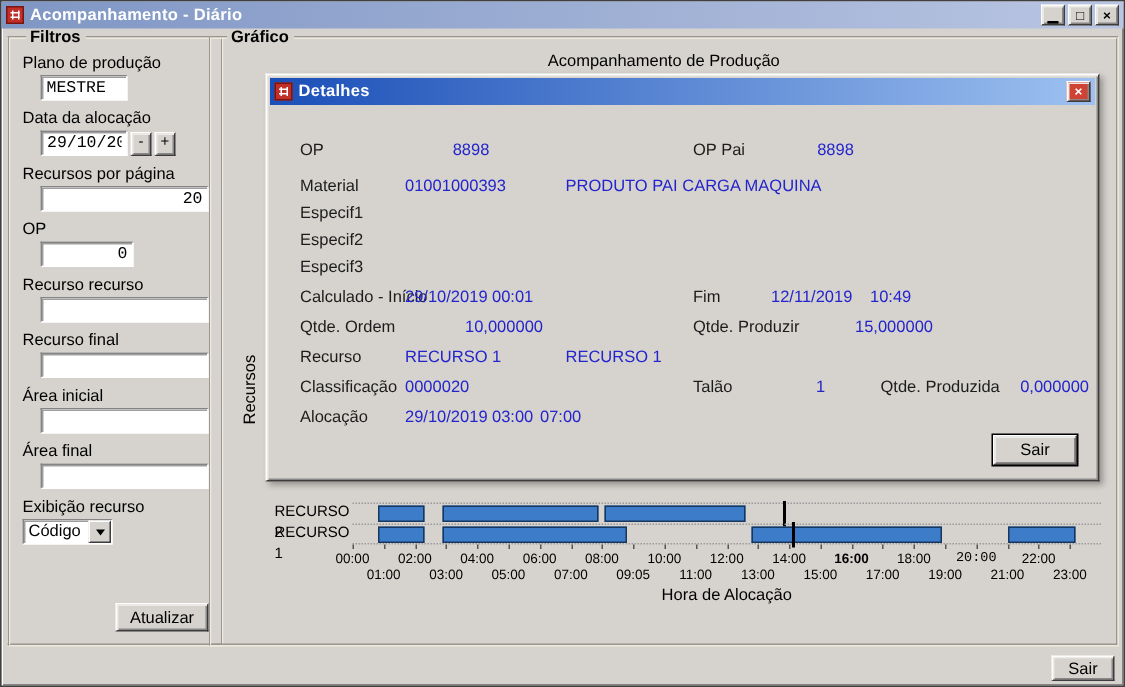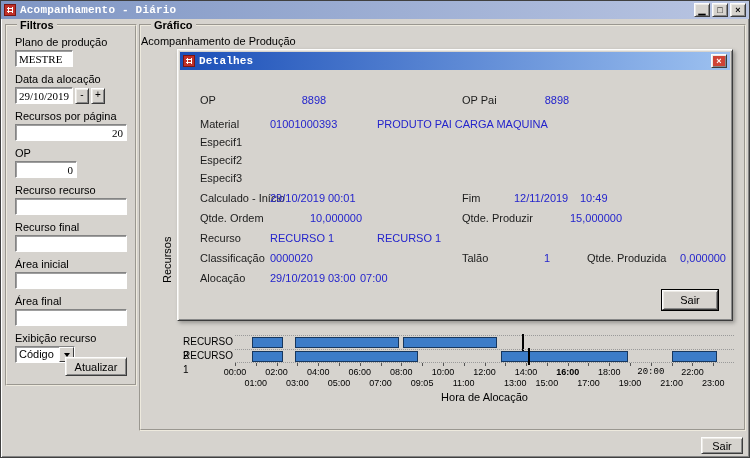--- a/index.html
+++ b/index.html
@@ -27,21 +27,21 @@
     user-select: none;
   }
   .dlg-titlebar { background: linear-gradient(90deg, #1b4fb8 0%, #9dc1f0 100%); height: 18px;
     display:flex; align-items:center; padding:1px 3px; color:#fff; font-weight:bold; }
   .app-icon {
     width: 12px; height: 12px; margin-right: 4px; flex: 0 0 auto;
     background: #c03028; border: 1px solid #7a1512; position: relative;
   }
   .app-icon::before { content:""; position:absolute; left:2px; right:2px; top:3px; height:1px; background:#fff; box-shadow: 0 3px 0 #fff; }
   .app-icon::after  { content:""; position:absolute; top:2px; bottom:2px; left:3px; width:1px; background:#fff; box-shadow: 4px 0 0 #fff; }
-  .title-text { flex: 1; font-size: 11px; letter-spacing: .2px; font-family: Liberation Mono, monospace; }
+  .title-text { flex: 1; font-size: 11px; letter-spacing: .2px; }
   .winbtns { display: flex; gap: 2px; }
   .tbtn {
     width: 16px; height: 14px;
     background: #d6d3ce; color: #000;
     border: 1px solid; border-color: #fdfdfd #3c3c3c #3c3c3c #fdfdfd;
     box-shadow: inset 1px 1px 0 #eceae5, inset -1px -1px 0 #888;
     font-size: 9px; line-height: 11px; text-align: center;
     display: flex; align-items: center; justify-content: center;
     font-weight: bold; cursor: default;
   }
@@ -53,53 +53,53 @@
     box-shadow: inset 1px 1px 0 #eceae5, inset -1px -1px 0 #888;
     font-family: inherit; font-size: 11px; color: #000;
     cursor: default; text-align: center;
   }
   .btn.default { box-shadow: 0 0 0 1px #000, inset 1px 1px 0 #eceae5, inset -1px -1px 0 #888; }
   .tinput {
     height: 17px; padding: 1px 3px;
     background: #fff; color: #000;
     border: 1px solid; border-color: #848484 #ffffff #ffffff #848484;
     box-shadow: inset 1px 1px 0 rgba(40,40,40,.45);
-    font-family: Liberation Serif, serif; font-size: 11px;
+    font-family: Liberation Mono, monospace; font-size: 11px; margin-left: 12px;
   }
   .tinput.right { text-align: right; }
   .combo { display: inline-flex; height: 17px; background:#fff;
     border: 1px solid; border-color: #848484 #ffffff #ffffff #848484;
     box-shadow: inset 1px 1px 0 rgba(40,40,40,.45); align-items: stretch; }
   .combo .sel { flex: 1; padding: 1px 3px; white-space: nowrap; overflow: hidden; }
   .combo .arrow-btn { width: 15px; display:flex; align-items:center; justify-content:center;
     background:#d6d3ce; border:1px solid; border-color:#fdfdfd #3c3c3c #3c3c3c #fdfdfd; }
   .combo .arrow-btn::after { content:""; width:0; height:0; border-left:3px solid transparent;
     border-right:3px solid transparent; border-top:4px solid #000; }
   fieldset.group {
     position: absolute;
     border: 2px groove #eeeade;
     padding: 2px 8px;
   }
   fieldset.group > legend { font-weight: bold; padding: 0 3px; margin-left: 2px; }
   
   .client { position: relative; height: 438px; }
-  .filtros { left: 4px; top: 0; width: 130px; height: 367px; }
+  .filtros { left: 4px; top: 0; width: 130px; height: 412px; }
   .grafico { left: 138px; top: 0; width: 607px; height: 412px; }
   .flabel { display: block; margin: 6px 0 2px; }
   .flabel.first { margin-top: 3px; }
   .w56 { width: 58px; } .w62 { width: 62px; } .wfull { width: 112px; }
   .daterow { display: flex; gap: 2px; align-items: center; }
   .spin { width: 14px; height: 16px; font-size: 10px; line-height: 12px; padding: 0; }
   .tiporow { display: flex; align-items: center; justify-content: space-between; margin-top: 8px; }
   .combo.tipo { width: 54px; }
   .combo.exib { width: 60px; }
   .atualizar { position: absolute; right: 8px; bottom: 8px; width: 62px; height: 19px; }
   .footer-sair { position: absolute; right: 6px; top: 418px; width: 42px; height: 17px; }
   
-  .chart-title { position: absolute; top: 4px; left: 0; right: 0; text-align: left; }
+  .chart-title { position: absolute; top: 4px; left: 0; right: 0; text-align: center; }
   .ylabel { position: absolute; left: 20px; top: 252px; transform: rotate(-90deg); transform-origin: left top; white-space: nowrap; }
   .gantt-wrap { position: absolute; left: 42px; top: 304px; right: 10px; }
   .grow { display: flex; height: 14px; align-items: stretch; }
   .rlabel { width: 52px; padding-right: 4px; font-size: 10px; line-height: 14px; }
   .track { flex: 1; position: relative; border-top: 1px dotted #9a9a9a; }
   .grow:last-child .track { border-bottom: 1px dotted #9a9a9a; }
   .bar { position: absolute; top: 1px; height: 11px; border: 1px solid #17375e; }
   .marker { position: absolute; top: -2px; height: 17px; width: 2px; background: #000; }
   .ticks { position: relative; height: 27px; margin-left: 52px; }
   .tickmark { position: absolute; top: 0; width: 1px; height: 3px; background: #555; }
@@ -242,21 +242,21 @@
             <span class="tick-top" style="left: 66.6667%; font-weight: bold;">16:00</span>
             <span class="tick-top" style="left: 75%;">18:00</span>
             <span class="tick-top" style="left: 83.3333%; font-family: Liberation Mono, monospace;">20:00</span>
             <span class="tick-top" style="left: 91.6667%;">22:00</span>
             <span class="tick-bottom" style="left: 4.16667%;">01:00</span>
             <span class="tick-bottom" style="left: 12.5%;">03:00</span>
             <span class="tick-bottom" style="left: 20.8333%;">05:00</span>
             <span class="tick-bottom" style="left: 29.1667%;">07:00</span>
             <span class="tick-bottom" style="left: 37.5%;">09:05</span>
             <span class="tick-bottom" style="left: 45.8333%;">11:00</span>
-            <span class="tick-bottom" style="left: 54.1667%; margin-left: 10px;">13:00</span>
+            <span class="tick-bottom" style="left: 54.1667%;">13:00</span>
             <span class="tick-bottom" style="left: 62.5%;">15:00</span>
             <span class="tick-bottom" style="left: 70.8333%;">17:00</span>
             <span class="tick-bottom" style="left: 79.1667%;">19:00</span>
             <span class="tick-bottom" style="left: 87.5%;">21:00</span>
             <span class="tick-bottom" style="left: 95.8333%;">23:00</span>
           </div>
         <div class="xlabel">Hora de Alocação</div>
       </div>
     </fieldset>
 

